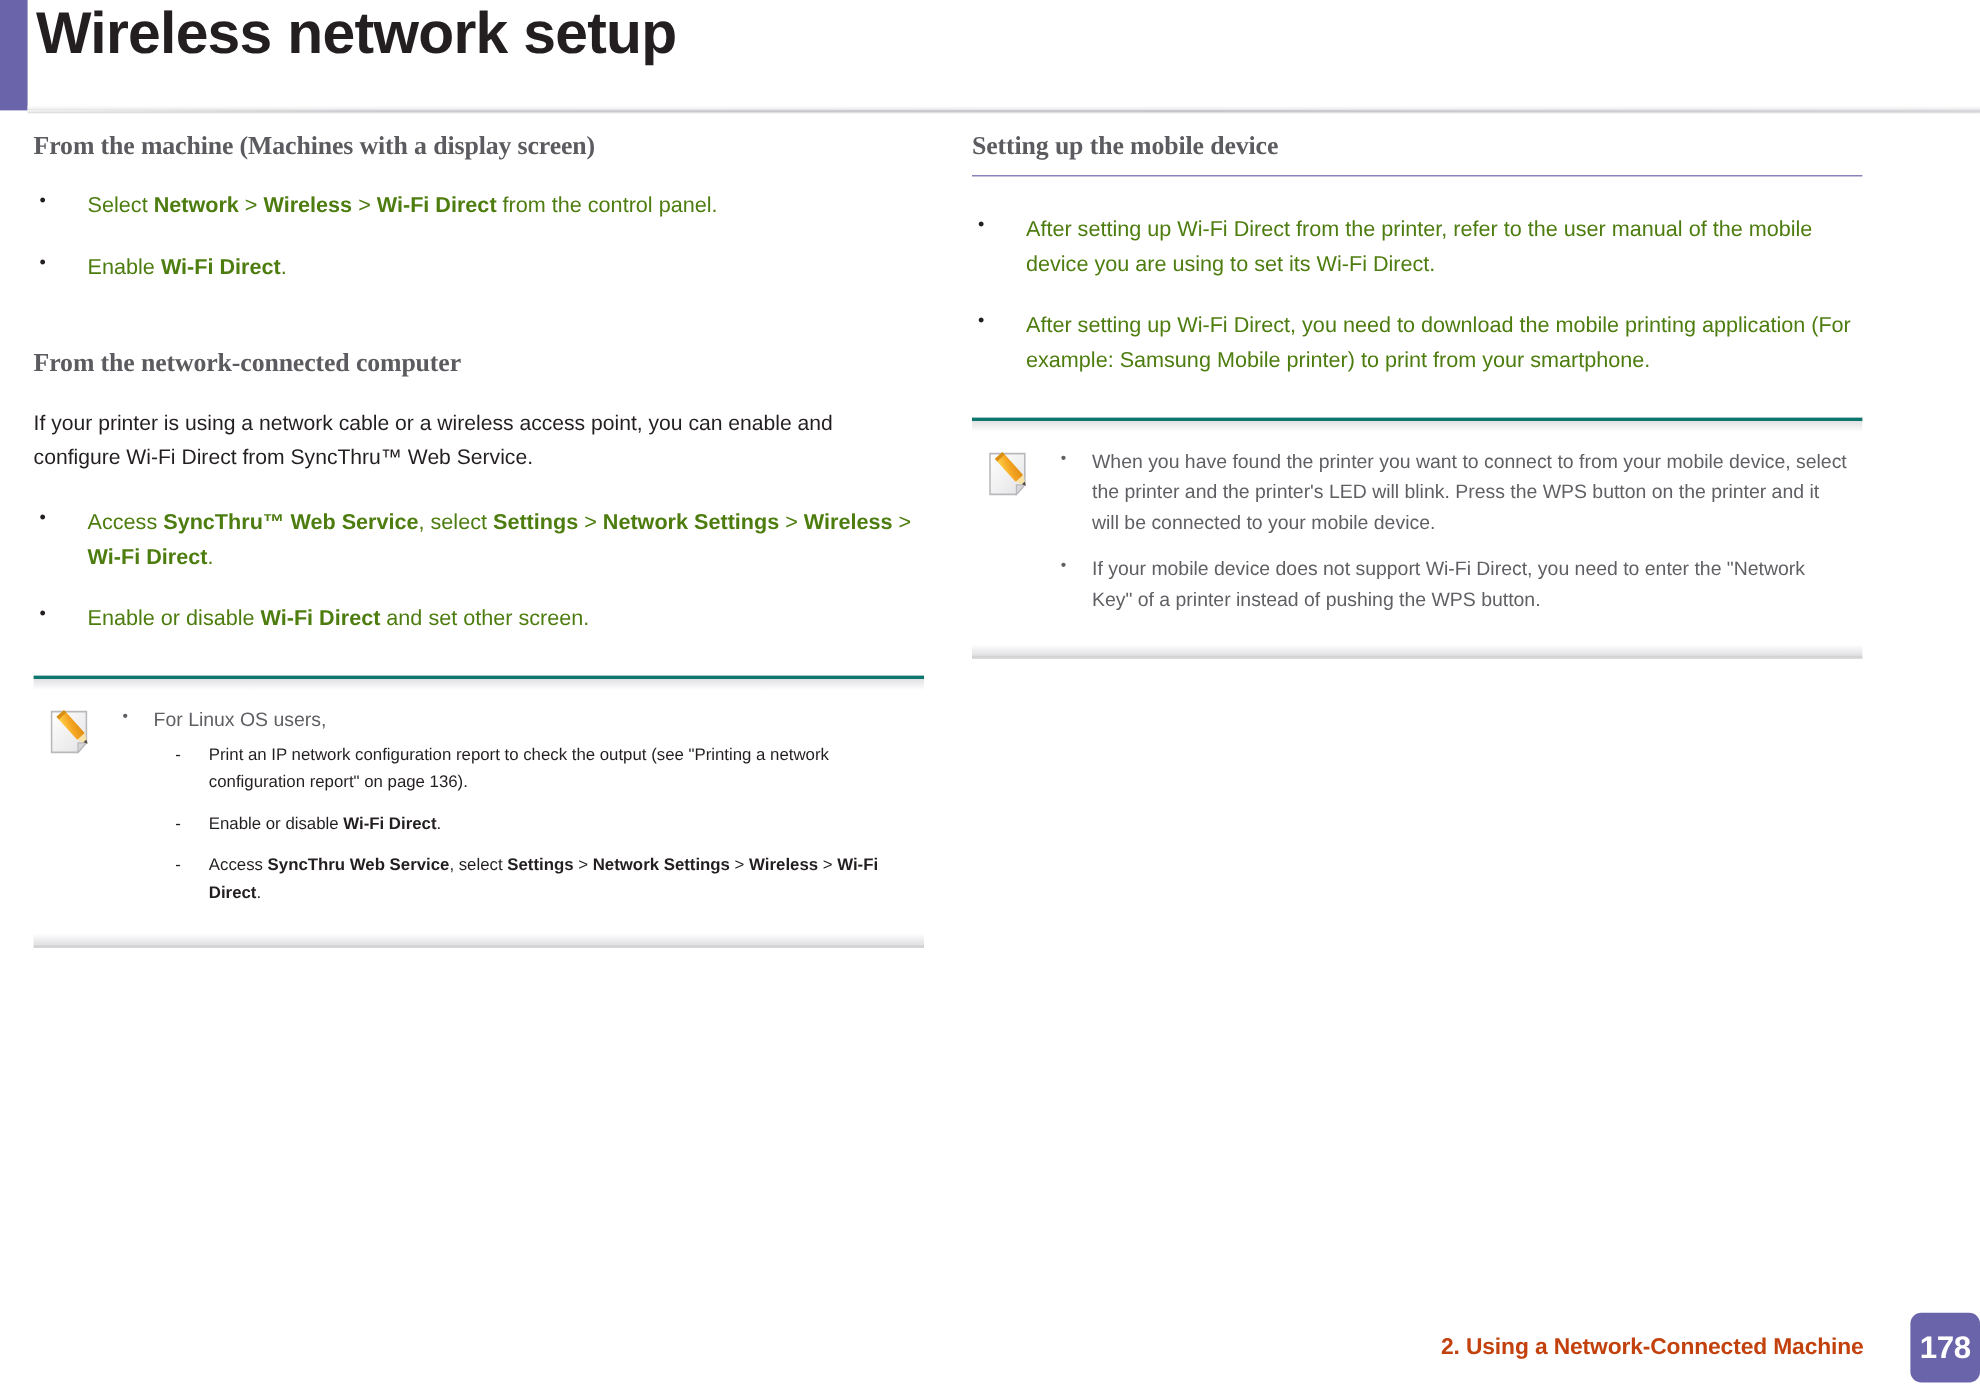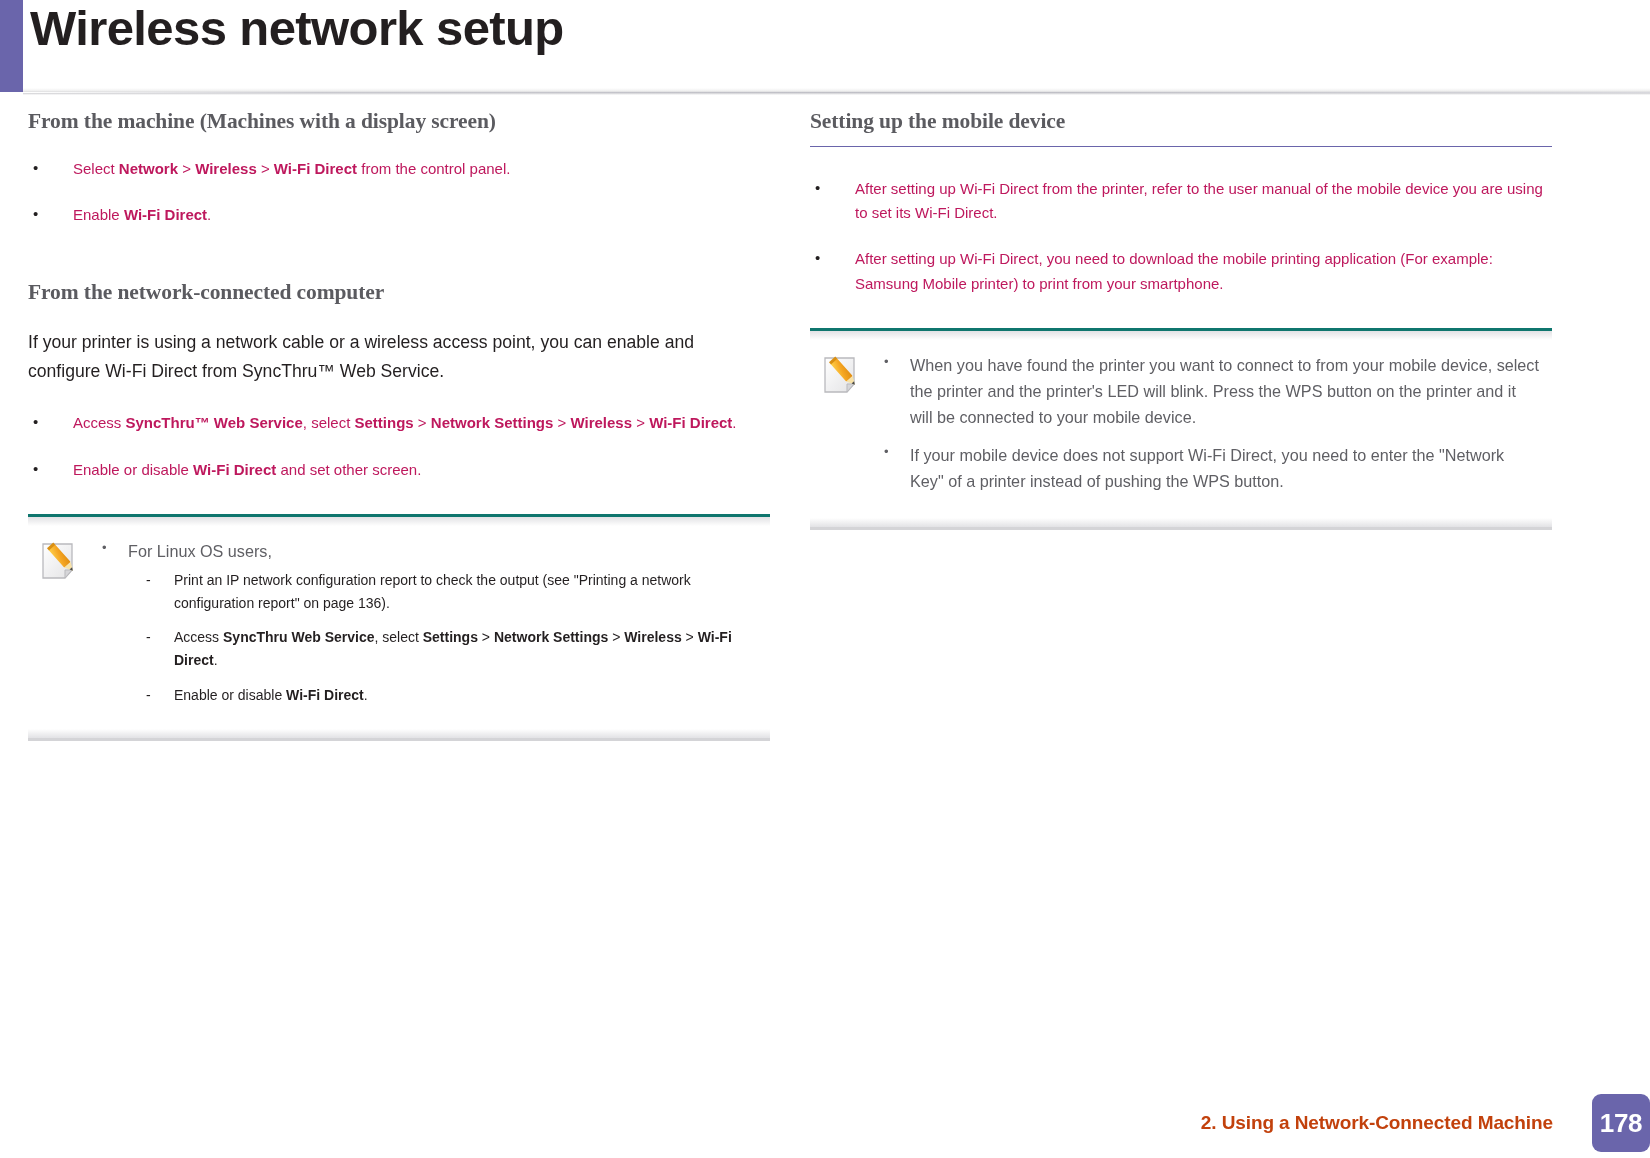--- a/index.html
+++ b/index.html
@@ -101,23 +101,23 @@
   }
   ul.bullets {
     list-style: none;
     margin: 0 0 6px 0;
     padding: 0;
   }
   ul.bullets > li {
     position: relative;
     padding-left: 45px;
     margin-bottom: 22px;
-    font-size: 15px;
+    font-size: 18px;
     line-height: 1.62;
-    color: #be185d;
+    color: #4d7c0f;
   }
   ul.bullets > li::before {
     content: "\2022";
     position: absolute;
     left: 5px;
     top: -1px;
     font-size: 15px;
     color: #231f20;
   }
   b, .bold { font-weight: bold; }
@@ -279,22 +279,22 @@
             <rect x="20" y="2" width="8.5" height="3" fill="#d98f12"></rect>
           </g>
         </svg>
       </span>
       <div class="note-content">
         <ul class="bullets">
           <li>
             <span>For Linux OS users,</span>
             <ul class="dashes">
               <li><span>Print an IP network configuration report to check the output (see "Printing a network configuration report" on page 136).</span></li>
+              <li><span>Enable or disable </span><span class="bold">Wi-Fi Direct</span><span>.</span></li>
               <li><span>Access </span><span class="bold">SyncThru Web Service</span><span>, select </span><span class="bold">Settings</span><span> &gt; </span><span class="bold">Network Settings</span><span> &gt; </span><span class="bold">Wireless</span><span> &gt; </span><span class="bold">Wi-Fi Direct</span><span>.</span></li>
-              <li><span>Enable or disable </span><span class="bold">Wi-Fi Direct</span><span>.</span></li>
             </ul>
           </li>
         </ul>
       </div>
     </div>
 
   </div>
 
   <div class="col col-right">
 

